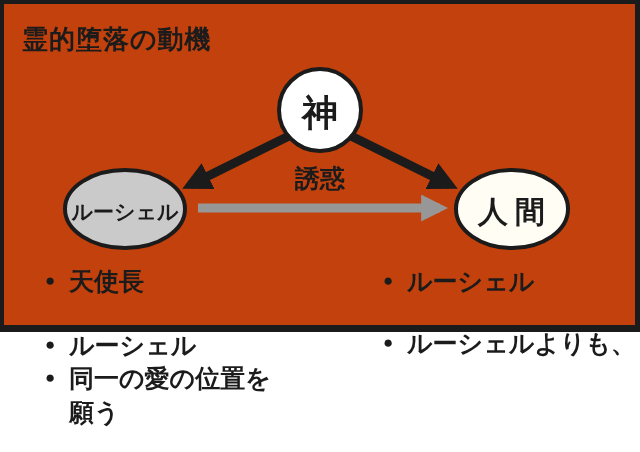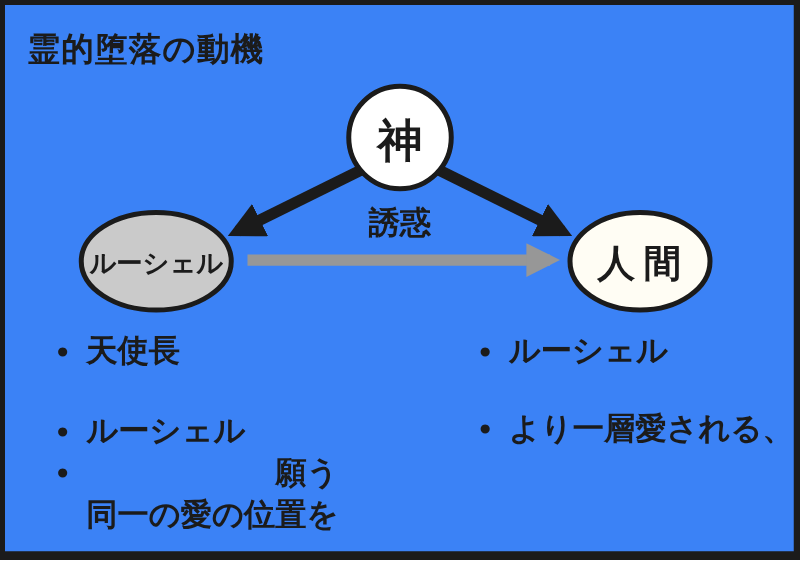--- a/index.html
+++ b/index.html
@@ -4,25 +4,25 @@
 <style>
   * { margin: 0; padding: 0; box-sizing: border-box; }
   html, body {
     width: 640px; height: 452px;
     font-family: "Liberation Sans", "DejaVu Sans", sans-serif;
     background: #ffffff;
     overflow: hidden;
   }
   .frame {
     position: relative;
-    width: 640px; height: 448px;
+    width: 640px; height: 332px;
     border-style: solid;
     border-color: #1b1b1b;
     border-width: 4px 5px 7px 4px;
-    background: #3b82f6;
+    background: #c2410c;
   }
   .page-title {
     position: absolute;
     left: 18px; top: 18px;
     font-size: 26px;
     font-weight: bold;
     color: #1b1b1b;
     letter-spacing: 1px;
     white-space: nowrap;
   }
@@ -46,21 +46,21 @@
     line-height: 34px;
     white-space: nowrap;
   }
   .bullet-marker {
     display: inline-block;
     width: 24px;
     font-size: 17px;
     line-height: 34px;
     flex: 0 0 24px;
   }
-  .bullet-lines { display: inline-block; text-align: right; }
+  .bullet-lines { display: inline-block; }
   .bullet-line { display: block; }
 </style>
 </head>
 <body>
 
 <div class="frame">
 
   <div class="page-title">霊的堕落の動機</div>
 
   <svg class="diagram" viewBox="0 0 631 441">
@@ -101,32 +101,32 @@
   <div class="bullet-item" style="left:41px; top:324px">
     <span class="bullet-marker">●</span>
     <span class="bullet-lines">
       <span class="bullet-line">ルーシェル</span>
     </span>
   </div>
 
   <div class="bullet-item" style="left:41px; top:357px">
     <span class="bullet-marker">●</span>
     <span class="bullet-lines">
+      <span class="bullet-line">同一の愛の位置を</span>
       <span class="bullet-line">願う</span>
-      <span class="bullet-line">同一の愛の位置を</span>
     </span>
   </div>
 
   <div class="bullet-item" style="left:379px; top:260px">
     <span class="bullet-marker">●</span>
     <span class="bullet-lines">
       <span class="bullet-line">ルーシェル</span>
     </span>
   </div>
 
   <div class="bullet-item" style="left:379px; top:322px">
     <span class="bullet-marker">●</span>
     <span class="bullet-lines">
-      <span class="bullet-line">より一層愛される、</span>
+      <span class="bullet-line">ルーシェルよりも、</span>
     </span>
   </div>
 
 </div>
 
 </body></html>

